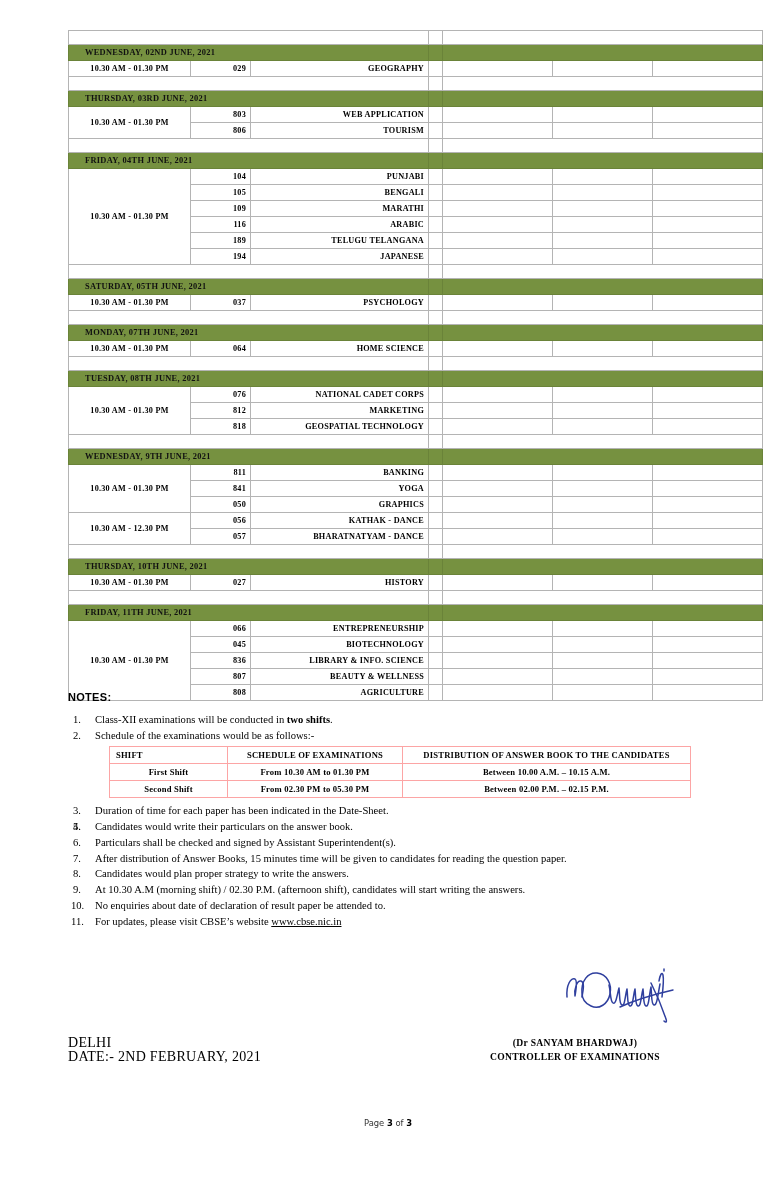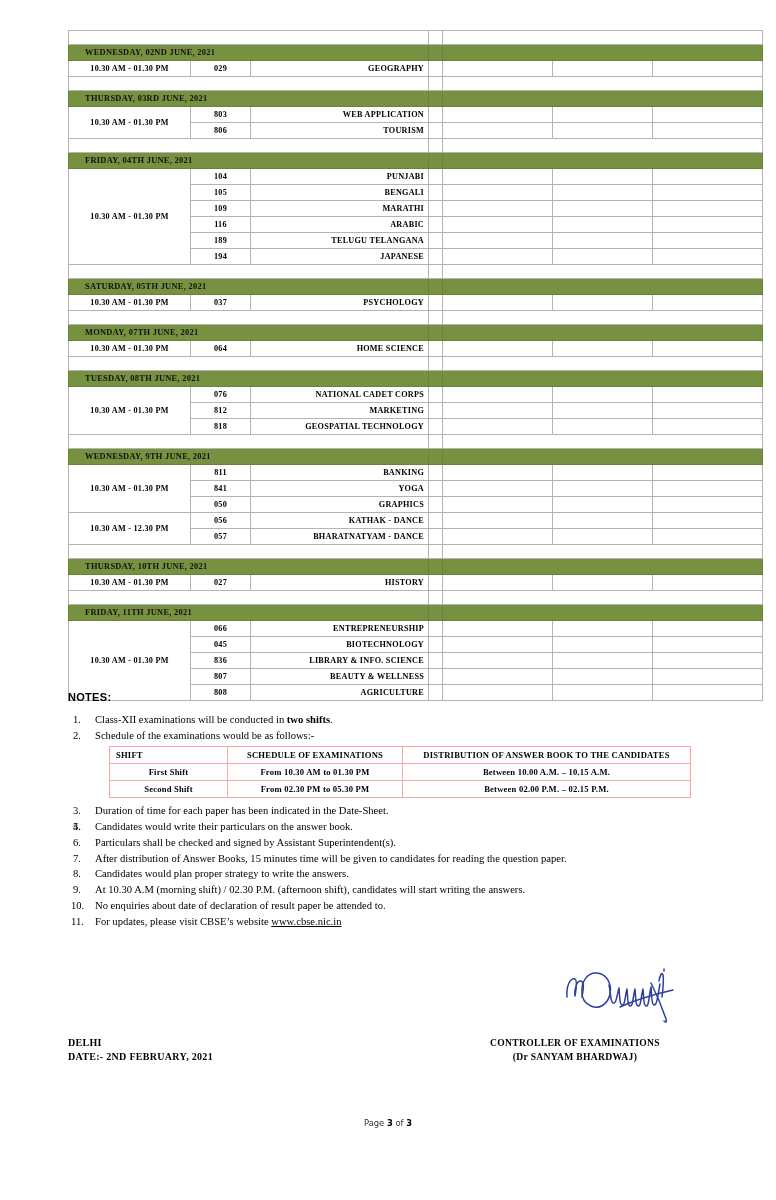--- a/index.html
+++ b/index.html
@@ -44,21 +44,21 @@
   
   col.c-time   { width: 122px; }
   col.c-code   { width: 60px;  }
   col.c-subj   { width: 178px; }
   col.c-div    { width: 14px;  }
   col.c-ext1   { width: 110px; }
   col.c-ext2   { width: 100px; }
   col.c-ext3   { width: 110px; }
 
   td.time  { text-align: center; }
-  td.code  { text-align: center; padding-left: 5px; }
+  td.code  { text-align: right; padding-left: 5px; }
   td.subj  { text-align: right; padding-left: 6px; }
 
   
   td.divider {
     background: #769140;
     border-left: 1px solid #b4b4b4;
     border-right: 1px solid #b4b4b4;
     border-top: none;
     border-bottom: none;
     padding: 0;
@@ -148,22 +148,22 @@
     width: 130px;
     height: 62px;
   }
   #signature svg { display: block; }
 
   #footer-left {
     position: absolute;
     left: 68px;
     top: 1036px;
     font-family: "Liberation Serif", serif;
-    font-weight: bold;
-    font-size: 10px;
+    font-weight: normal;
+    font-size: 14px;
     letter-spacing: 0.3px;
     line-height: 14px;
   }
   #footer-right {
     position: absolute;
     left: 440px;
     top: 1036px;
     width: 270px;
     text-align: center;
     font-family: "Liberation Serif", serif;
@@ -557,19 +557,19 @@
       <path d="M88 20 C93 30, 99 44, 103 56 C104 59, 103 60, 101 58"></path>
     </g>
   </svg>
 </div>
 
 <div id="footer-left">
   <div>DELHI</div>
   <div>DATE:- 2ND FEBRUARY, 2021</div>
 </div>
 <div id="footer-right">
+  <div>(Dr SANYAM BHARDWAJ)</div>
   <div>CONTROLLER OF EXAMINATIONS</div>
-  <div>(Dr SANYAM BHARDWAJ)</div>
 </div>
 
 <div id="page-number">
   <span>Page </span><span class="pn">3</span><span> of </span><span class="pn">3</span>
 </div>
 
 </body></html>

